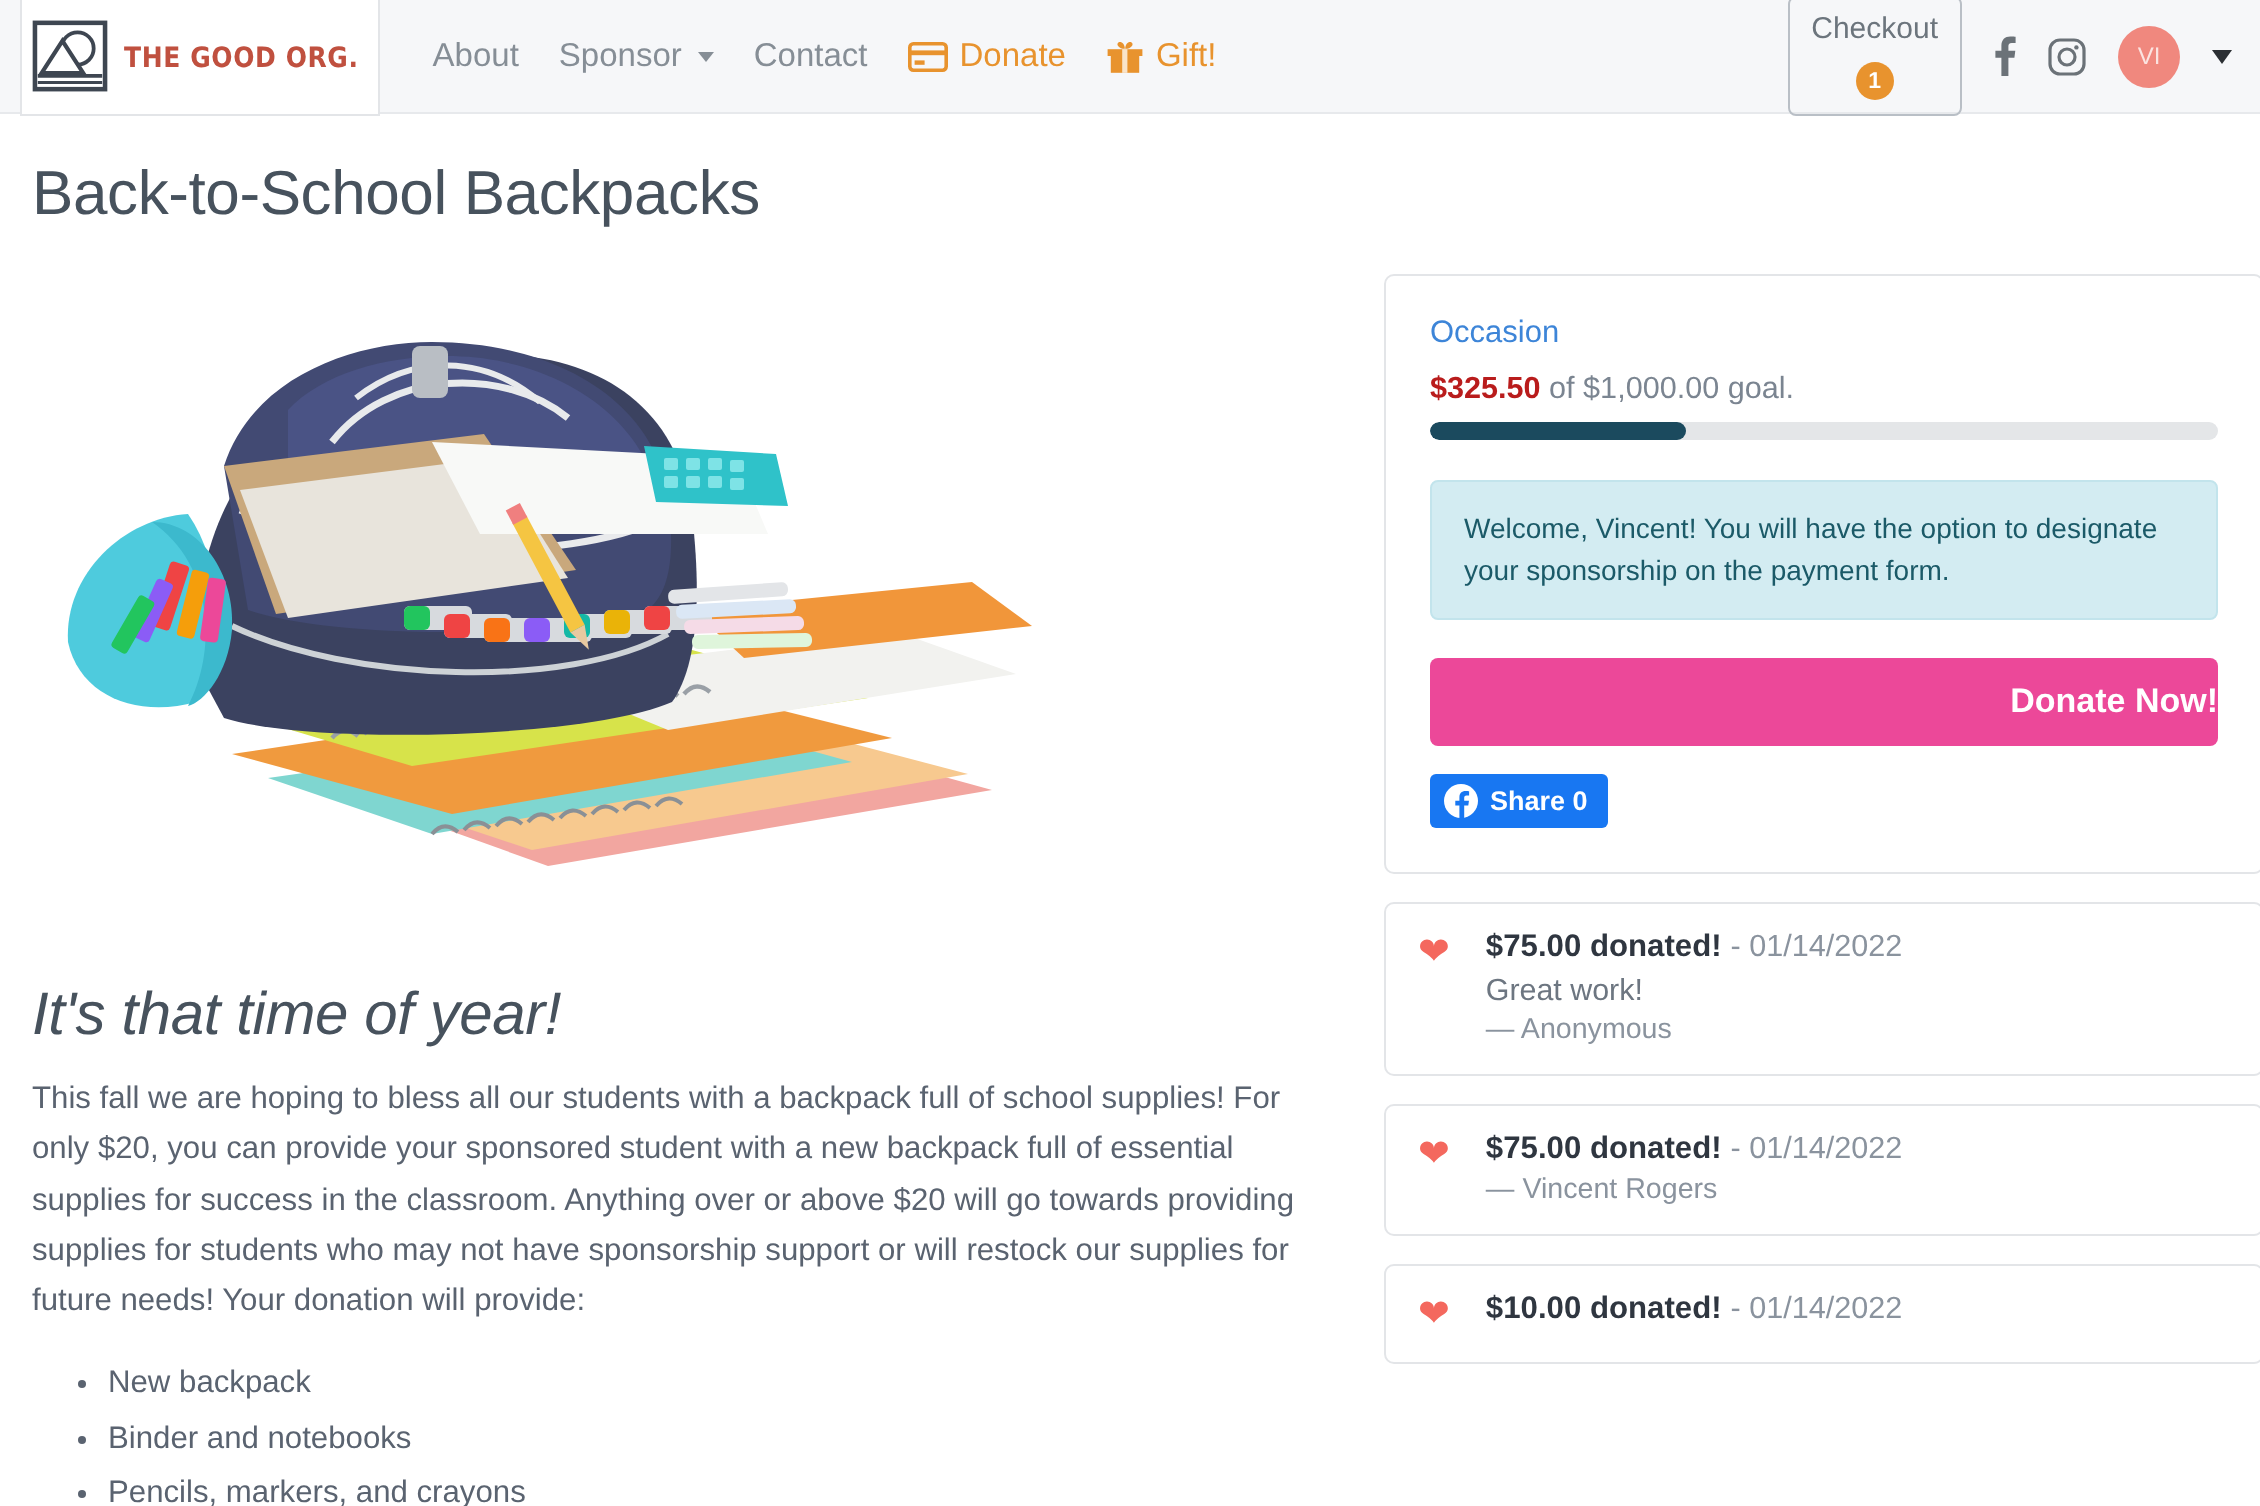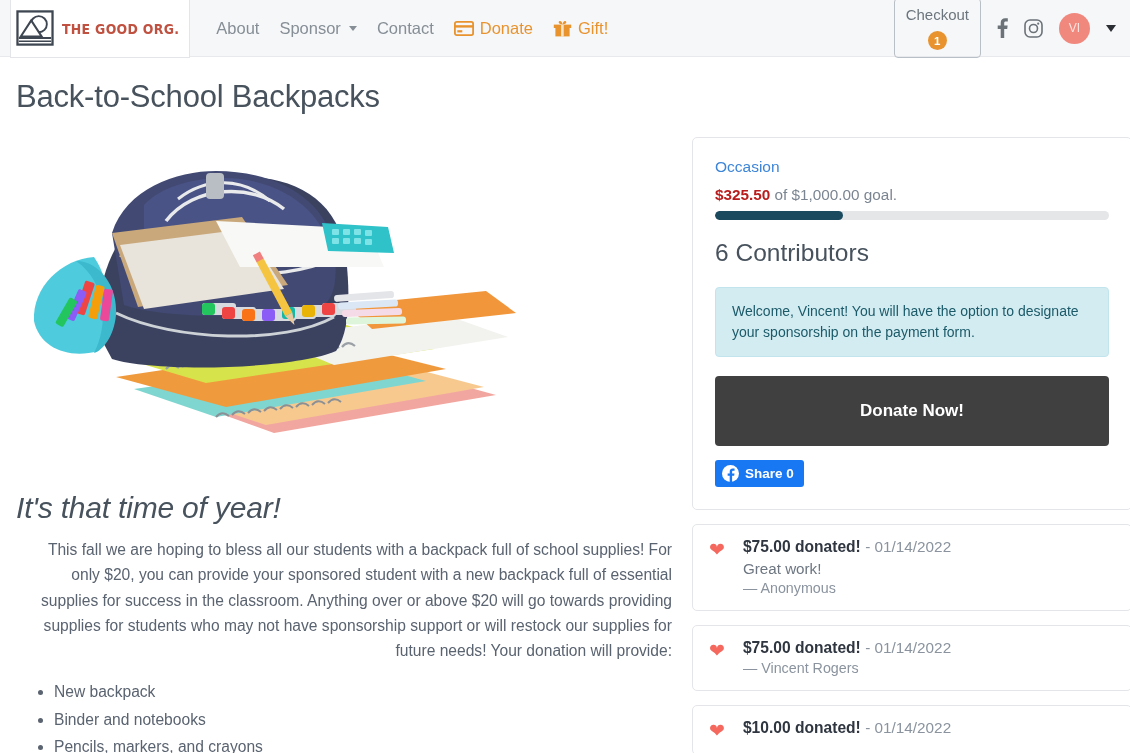--- a/index.html
+++ b/index.html
@@ -131,21 +131,20 @@
     color: #47525d;
     margin: 14px 0 12px 0;
     letter-spacing: -0.2px;
     font-style: italic;
   }
   .body-copy {
     font-size: 15.6px;
     line-height: 1.62;
     color: #5a6370;
     margin: 0 0 16px 0;
-    text-align: right;
   }
   .bullets {
     margin: 0;
     padding-left: 38px;
     font-size: 15.6px;
     line-height: 1.62;
     color: #5a6370;
   }
   .bullets li { margin-bottom: 2px; }
 
@@ -190,29 +189,30 @@
     border-radius: 4px;
     padding: 13px 16px;
     color: #1b5a68;
     font-size: 14px;
     line-height: 1.5;
   }
   .donate-btn {
     display: block;
     width: 100%;
     margin-top: 19px;
-    background: #404040;
+    background: #ec4899;
     border: none;
     border-radius: 4px;
     color: #fff;
     font-size: 17px;
     font-weight: bold;
-    padding: 25px 0;
+    padding: 12px 0;
     cursor: pointer;
     font-family: "Liberation Sans", sans-serif;
+    text-align: right;
   }
   .fb-share {
     margin-top: 14px;
     display: inline-flex;
     align-items: center;
     gap: 6px;
     background: #1877f2;
     color: #fff;
     border-radius: 3px;
     padding: 5px 10px 5px 7px;
@@ -434,21 +434,20 @@
 
       <div class="goal-line">
         <b>$325.50</b>
         <span>of $1,000.00 goal.</span>
       </div>
 
       <div class="progress-track">
         <div class="progress-fill" id="progress-fill" style="width: 32.55%; background: rgb(27, 74, 94);"></div>
       </div>
 
-      <div class="stat">6 Contributors</div>
 
       <div class="alert-info">Welcome, Vincent! You will have the option to designate your sponsorship on the payment form.</div>
 
       <button class="donate-btn">Donate Now!</button>
 
       <div class="fb-share">
         <svg width="17" height="17" viewBox="0 0 17 17">
           <circle cx="8.5" cy="8.5" r="8.5" fill="#ffffff"></circle>
           <path d="M10.1 17V10.8h2.05l0.33-2.4H10.1V6.9c0-0.7 0.2-1.17 1.2-1.17h1.25V3.6c-0.22-0.03-0.96-0.1-1.82-0.1-1.8 0-3.03 1.1-3.03 3.13V8.4H5.65v2.4H7.7V17z" fill="#1877f2"></path>
         </svg>

